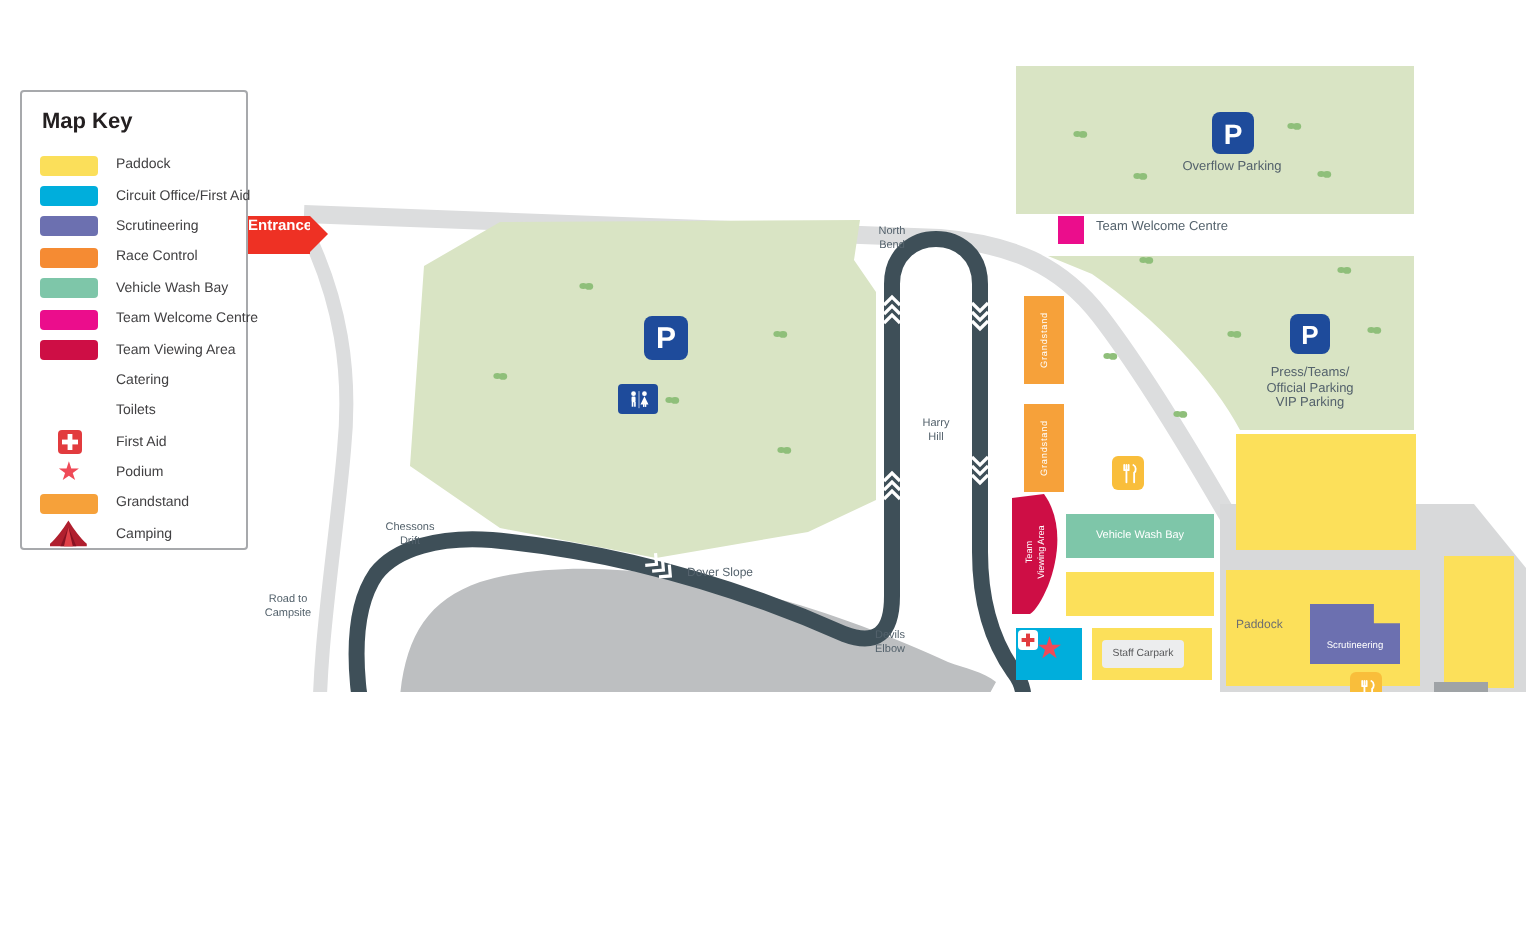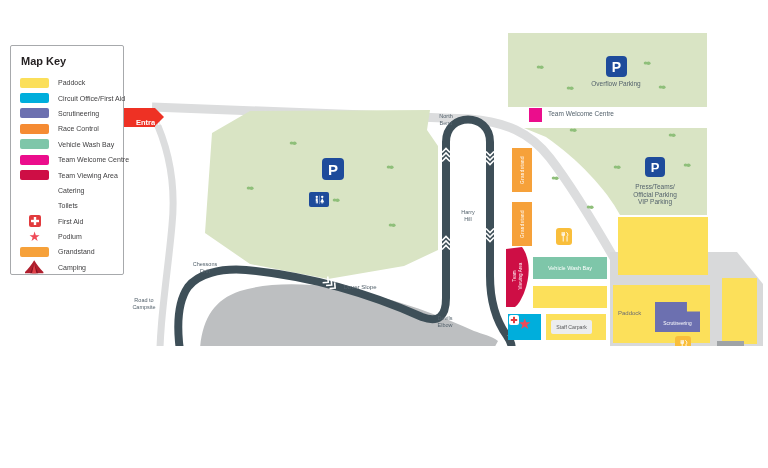--- a/index.html
+++ b/index.html
@@ -24,22 +24,22 @@
   .yellow{background:#FCE05A;}
   .orange{background:#F6A13A;}
   .vtext{writing-mode:vertical-rl;transform:rotate(180deg);font-size:4.6px;color:#fff;
          letter-spacing:.4px;display:flex;align-items:center;justify-content:center;
          width:100%;height:100%;}
   .lbl{position:absolute;color:#54626C;font-size:5.5px;line-height:6.5px;text-align:center;}
   .lbl div{white-space:nowrap;}
   .wsmall{color:#fff;font-size:5.5px;line-height:6.5px;text-align:center;}
   
   .entrance{position:absolute;left:124px;top:108px;width:31px;height:19px;background:#EE3124;
-            color:#fff;font-weight:bold;font-size:7.5px;display:flex;align-items:flex-end;
-            padding-left:12px;box-sizing:border-box;}
+            color:#fff;font-weight:bold;font-size:7.5px;display:flex;align-items:flex-start;
+            padding-left:0;box-sizing:border-box;}
   .entrance:after{content:'';position:absolute;left:100%;top:0;width:0;height:0;
             border-top:9.5px solid transparent;border-bottom:9.5px solid transparent;
             border-left:9px solid #EE3124;}
   .dummy{position:absolute;left:500px;top:347px;width:107px;height:22px;background:#D4D5D6;
          border:1px solid #6D6E71;display:flex;flex-direction:column;align-items:center;
          justify-content:center;color:#58595B;font-size:5.5px;line-height:6.5px;}
   .racectl{position:absolute;left:352px;top:376px;width:33px;height:21px;background:#F4701D;
            display:flex;flex-direction:column;align-items:center;justify-content:center;
            color:#fff;font-weight:bold;font-size:5.5px;line-height:6.5px;}
   .scrut{position:absolute;left:655px;top:302px;width:45px;height:30px;background:#6C70B0;

